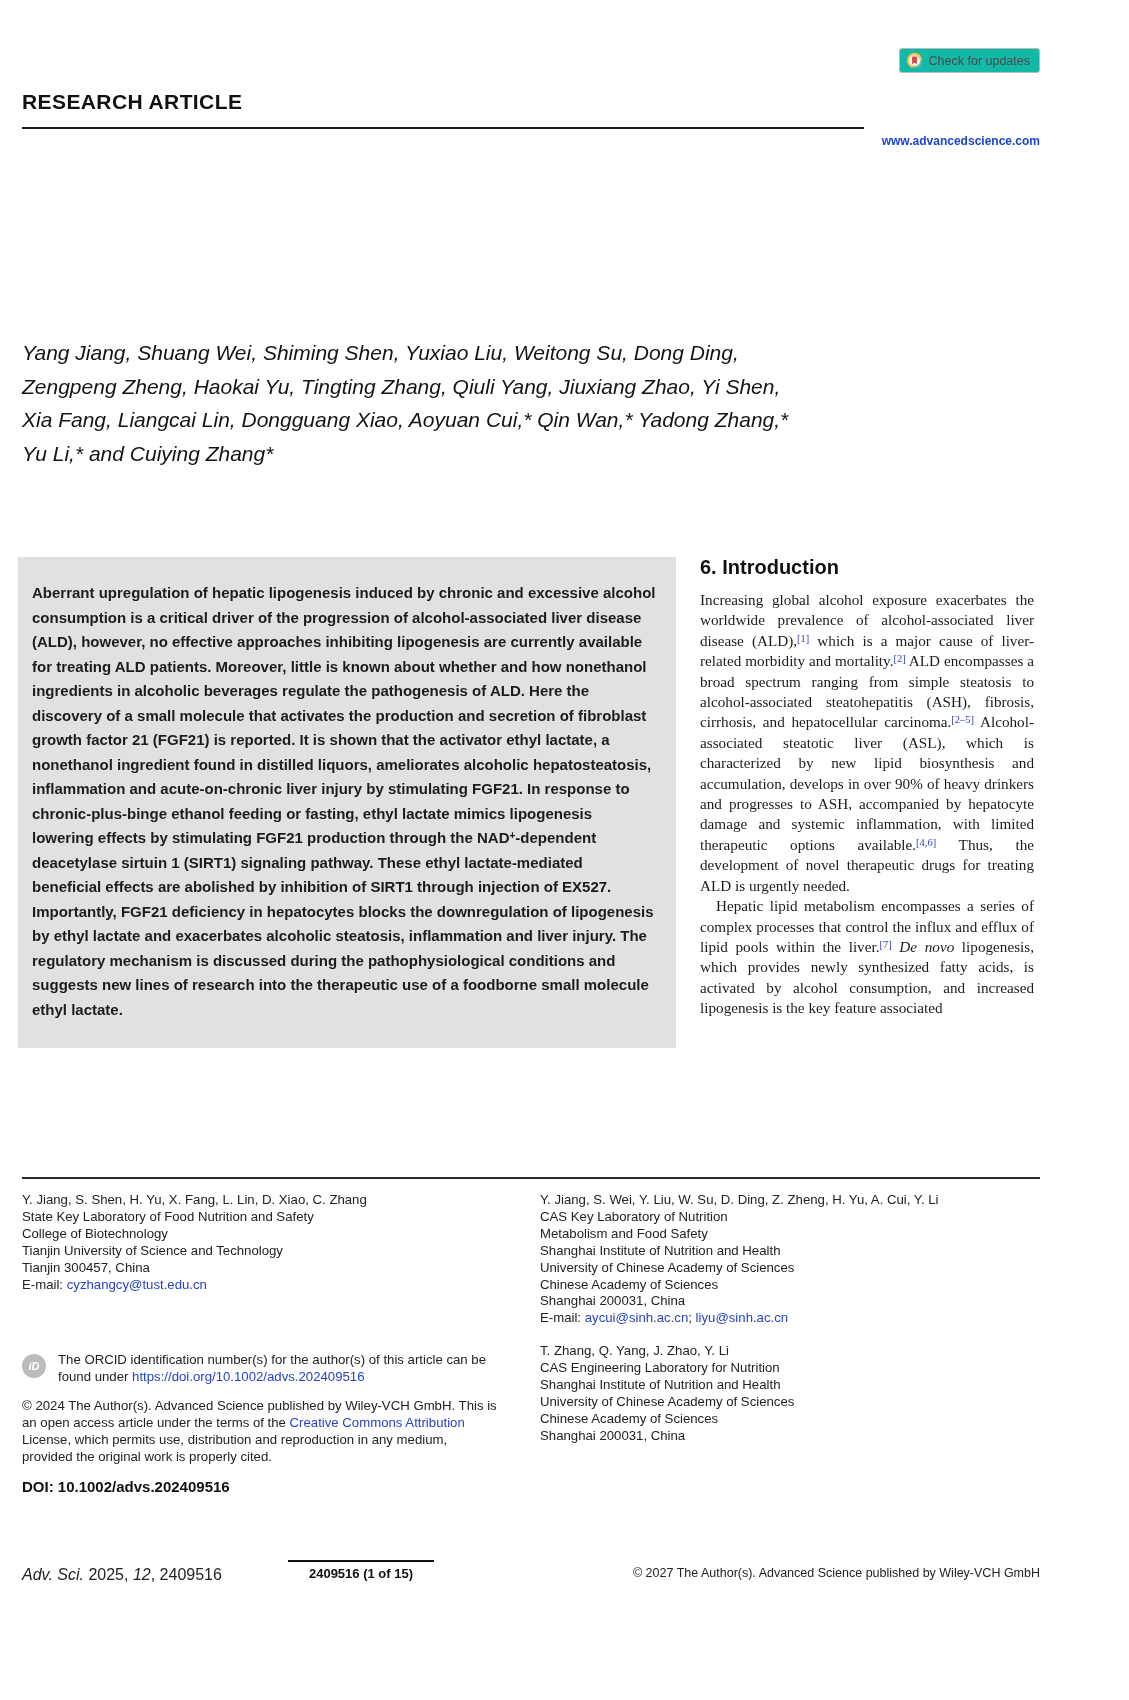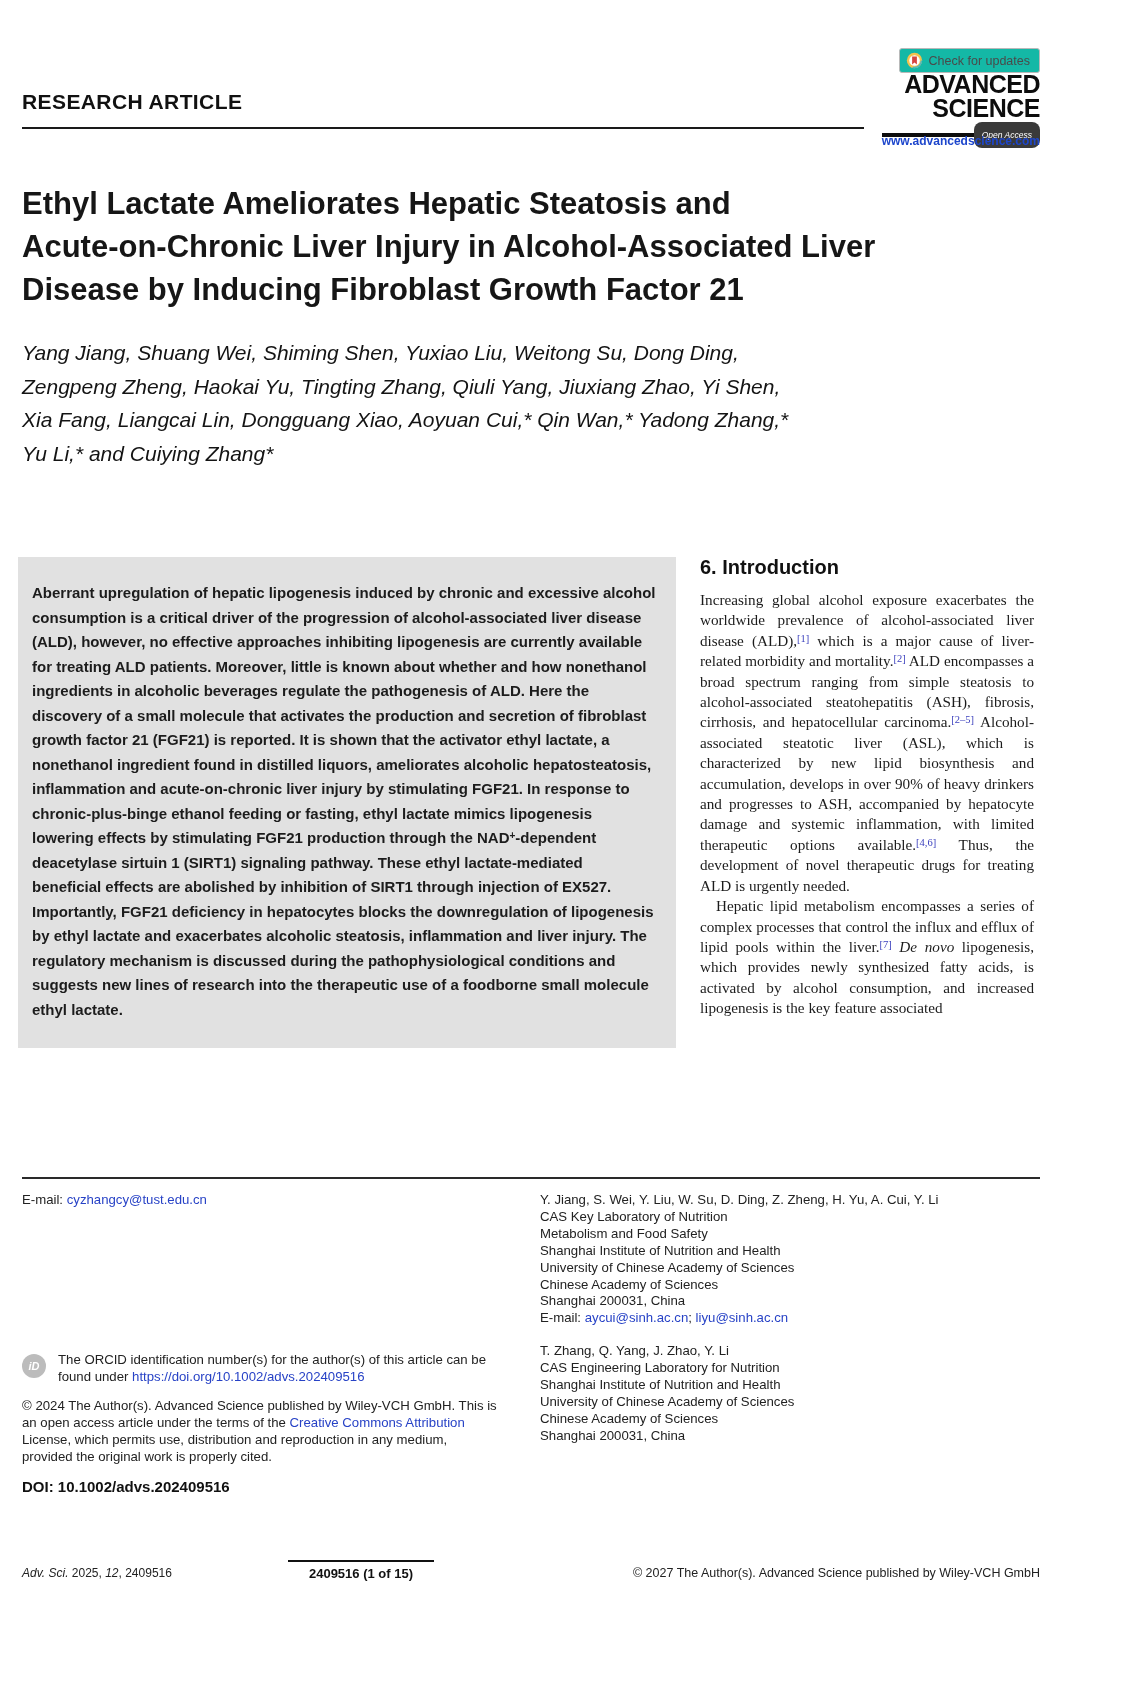--- a/index.html
+++ b/index.html
@@ -50,21 +50,21 @@
   .fn-block2{margin-top:16px;}
   .orcid-note{left:22px;top:1352px;width:478px;}
   .orcid-badge{position:absolute;left:0;top:2px;width:24px;height:24px;border-radius:50%;
                background:#bcbcbc;color:#fff;font-size:11px;font-weight:700;font-style:italic;
                display:flex;align-items:center;justify-content:center;}
   .orcid-text{margin-left:36px;}
   .copyright-note{left:22px;top:1398px;width:478px;}
   .doi{left:22px;top:1478px;font-size:15px;font-weight:700;color:#111;}
 
   
-  .foot-left{left:22px;top:1566px;font-size:12px;color:#222;}
+  .foot-left{left:22px;top:1566px;font-size:16px;color:#222;}
   .foot-center{left:288px;top:1560px;width:146px;text-align:center;font-size:13px;font-weight:700;
                color:#111;border-top:2px solid #111;padding-top:4px;}
   .foot-right{right:89px;top:1566px;font-size:12.5px;color:#222;}
 </style>
 </head>
 <body>
 
 <div class="page">
 
   <div class="abs kicker">RESEARCH ARTICLE</div>
@@ -75,47 +75,39 @@
       <svg viewBox="0 0 20 20" width="17" height="17">
         <circle cx="10" cy="10" r="9" fill="#f6c14d"></circle>
         <circle cx="10" cy="10" r="8.2" fill="none" stroke="#4ab8c4" stroke-width="1.8" stroke-dasharray="15 40"></circle>
         <circle cx="10" cy="10" r="6.2" fill="#ffffff"></circle>
         <path d="M7.2 5.4h5.6v9.2l-2.8-2.3-2.8 2.3z" fill="#d5453f"></path>
       </svg>
     </span>
     <span>Check for updates</span>
   </div>
 
-  <div class="abs logo">
-    <div class="l1">ADVANCED</div>
-    <div class="l2">SCIENCE</div>
-    <div class="logo-barrow">
-      <span class="logo-bar"></span>
-      <span class="oa-pill">Open Access</span>
-    </div>
-  </div>
 
   <div class="abs website">www.advancedscience.com</div>
 
-  <div class="abs title">Ethyl Lactate Ameliorates Hepatic Steatosis and<br>Acute-on-Chronic Liver Injury in Alcohol-Associated Liver<br>Disease by Inducing Fibroblast Growth Factor 21</div>
   <div class="abs authors">Yang Jiang, Shuang Wei, Shiming Shen, Yuxiao Liu, Weitong Su, Dong Ding,<br>Zengpeng Zheng, Haokai Yu, Tingting Zhang, Qiuli Yang, Jiuxiang Zhao, Yi Shen,<br>Xia Fang, Liangcai Lin, Dongguang Xiao, Aoyuan Cui,* Qin Wan,* Yadong Zhang,*<br>Yu Li,* and Cuiying Zhang*</div>
 
   <div class="abs abstract-box">
     <div class="abstract-text">Aberrant upregulation of hepatic lipogenesis induced by chronic and excessive alcohol consumption is a critical driver of the progression of alcohol-associated liver disease (ALD), however, no effective approaches inhibiting lipogenesis are currently available for treating ALD patients. Moreover, little is known about whether and how nonethanol ingredients in alcoholic beverages regulate the pathogenesis of ALD. Here the discovery of a small molecule that activates the production and secretion of fibroblast growth factor 21 (FGF21) is reported. It is shown that the activator ethyl lactate, a nonethanol ingredient found in distilled liquors, ameliorates alcoholic hepatosteatosis, inflammation and acute-on-chronic liver injury by stimulating FGF21. In response to chronic-plus-binge ethanol feeding or fasting, ethyl lactate mimics lipogenesis lowering effects by stimulating FGF21 production through the NAD<span class="seg-sup">+</span>-dependent deacetylase sirtuin 1 (SIRT1) signaling pathway. These ethyl lactate-mediated beneficial effects are abolished by inhibition of SIRT1 through injection of EX527. Importantly, FGF21 deficiency in hepatocytes blocks the downregulation of lipogenesis by ethyl lactate and exacerbates alcoholic steatosis, inflammation and liver injury. The regulatory mechanism is discussed during the pathophysiological conditions and suggests new lines of research into the therapeutic use of a foodborne small molecule ethyl lactate.</div>
   </div>
 
   <div class="abs intro-head">6. Introduction</div>
   <div class="abs intro-body">
       <p class="intro-p">Increasing global alcohol exposure exacerbates the worldwide prevalence of alcohol-associated liver disease (ALD),<span class="seg-ref">[1]</span> which is a major cause of liver-related morbidity and mortality.<span class="seg-ref">[2]</span> ALD encompasses a broad spectrum ranging from simple steatosis to alcohol-associated steatohepatitis (ASH), fibrosis, cirrhosis, and hepatocellular carcinoma.<span class="seg-ref">[2–5]</span> Alcohol-associated steatotic liver (ASL), which is characterized by new lipid biosynthesis and accumulation, develops in over 90% of heavy drinkers and progresses to ASH, accompanied by hepatocyte damage and systemic inflammation, with limited therapeutic options available.<span class="seg-ref">[4,6]</span> Thus, the development of novel therapeutic drugs for treating ALD is urgently needed.</p>
       <p class="intro-p indent">Hepatic lipid metabolism encompasses a series of complex processes that control the influx and efflux of lipid pools within the liver.<span class="seg-ref">[7]</span> <span class="seg-em">De novo</span> lipogenesis, which provides newly synthesized fatty acids, is activated by alcohol consumption, and increased lipogenesis is the key feature associated</p>
     </div>
 
   <div class="abs fn-rule"></div>
 
   <div class="abs fn fn-left">
+    <div>Y. Jiang, S. Shen, H. Yu, X. Fang, L. Lin, D. Xiao, C. Zhang<br>State Key Laboratory of Food Nutrition and Safety<br>College of Biotechnology<br>Tianjin University of Science and Technology<br>Tianjin 300457, China</div>
     <div>E-mail: <span class="seg-link">cyzhangcy@tust.edu.cn</span></div>
   </div>
 
   <div class="abs fn fn-right">
     <div>
       <div>Y. Jiang, S. Wei, Y. Liu, W. Su, D. Ding, Z. Zheng, H. Yu, A. Cui, Y. Li<br>CAS Key Laboratory of Nutrition<br>Metabolism and Food Safety<br>Shanghai Institute of Nutrition and Health<br>University of Chinese Academy of Sciences<br>Chinese Academy of Sciences<br>Shanghai 200031, China</div>
       <div>E-mail: <span class="seg-link">aycui@sinh.ac.cn</span>; <span class="seg-link">liyu@sinh.ac.cn</span></div>
     </div>
     <div class="fn-block2">
       <div>T. Zhang, Q. Yang, J. Zhao, Y. Li<br>CAS Engineering Laboratory for Nutrition<br>Shanghai Institute of Nutrition and Health<br>University of Chinese Academy of Sciences<br>Chinese Academy of Sciences<br>Shanghai 200031, China</div>

